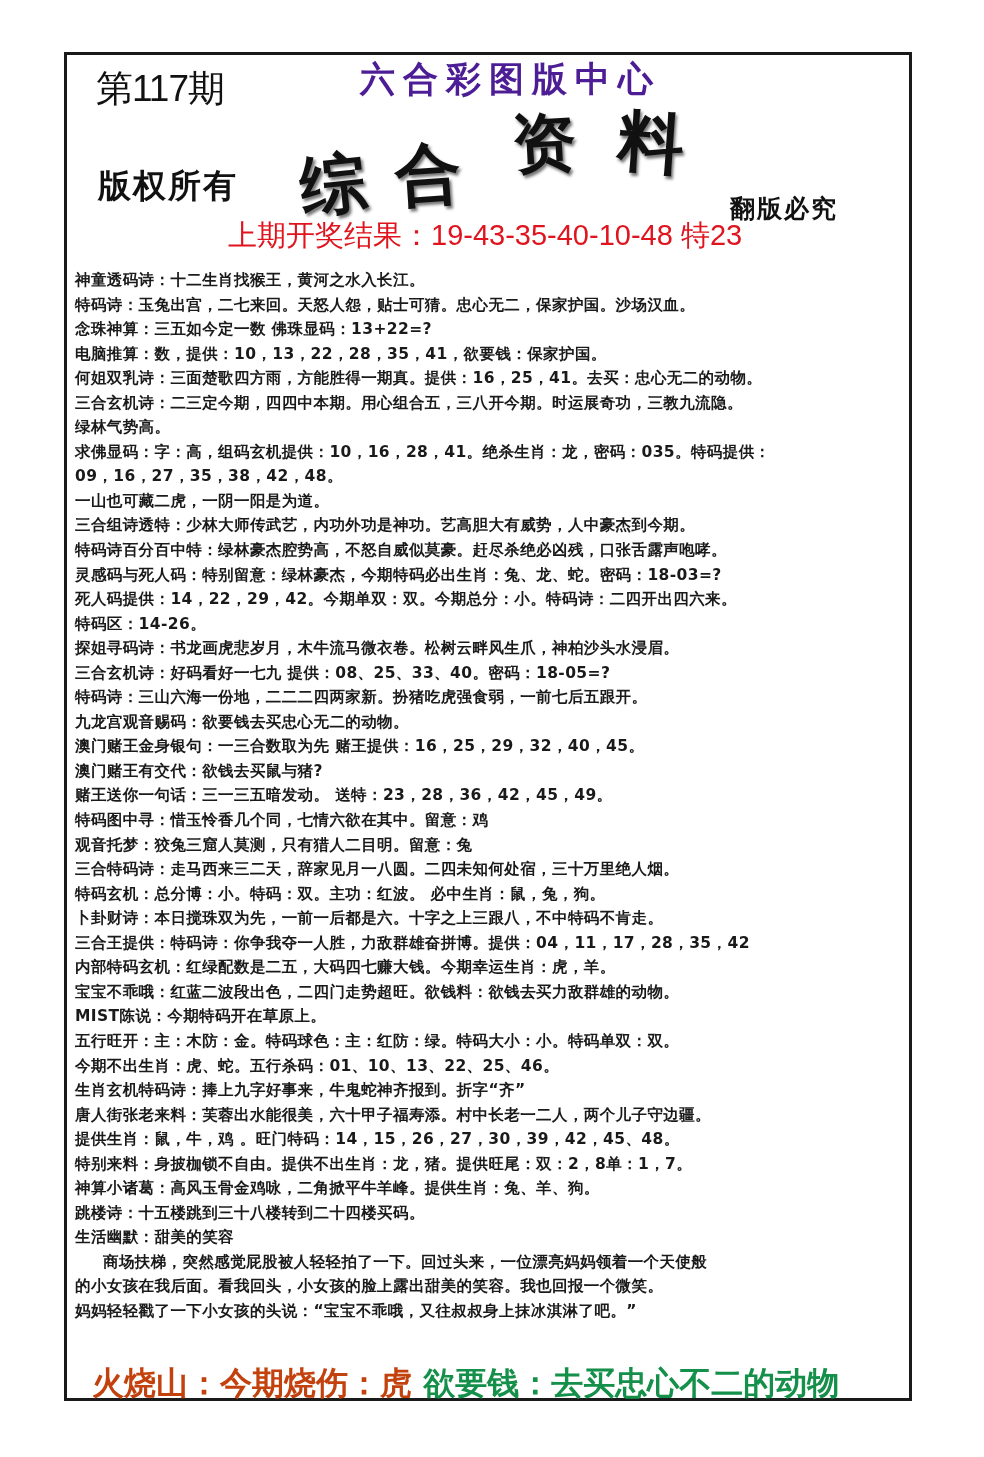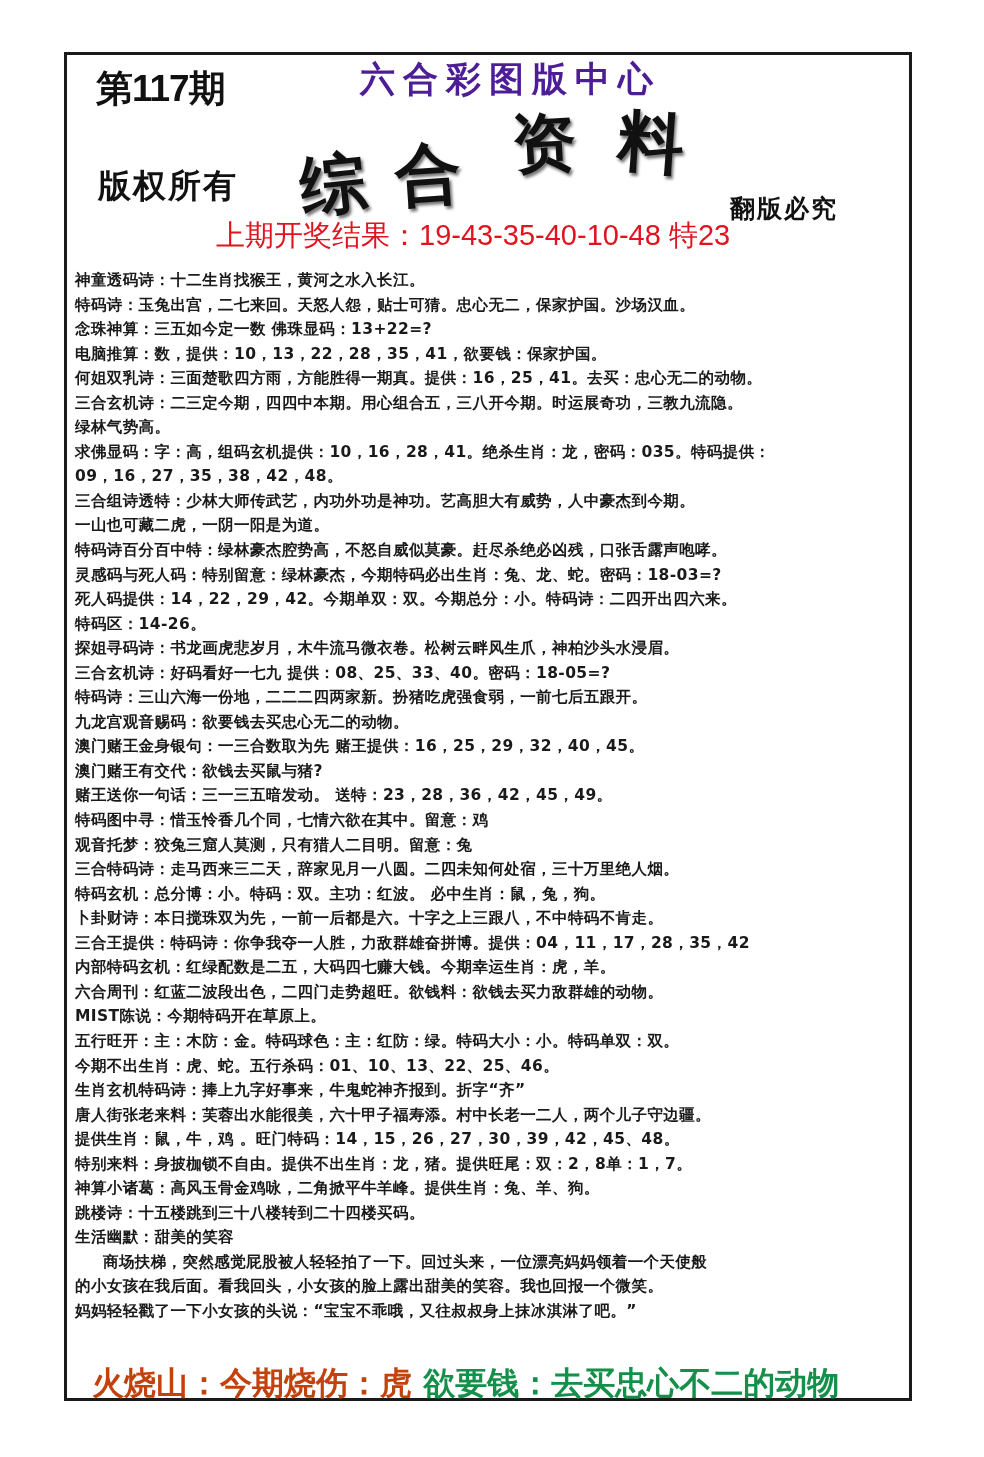--- a/index.html
+++ b/index.html
@@ -1,30 +1,30 @@
 <!DOCTYPE html>
 <html><head>
 <meta charset="utf-8">
 <style>
   html, body { margin:0; padding:0; background:#ffffff; }
   body { width:984px; height:1457px; position:relative; overflow:hidden;
          font-family:"DejaVu Sans", sans-serif; color:#111; }
   .frame { position:absolute; left:64px; top:52px; width:848px; height:1349px;
            border:3px solid #1a1a1a; box-sizing:border-box; background:#fff; }
   .issue { position:absolute; left:96px; top:64px; font-family:"Liberation Sans", sans-serif;
-           font-size:37px; font-weight:bold; color:#111; letter-spacing:-1px; }
+           font-size:37px; font-weight:normal; color:#111; letter-spacing:-1px; }
   .center-title { position:absolute; left:360px; top:56px; font-family:"DejaVu Serif", serif;
            font-size:35px; font-weight:bold; letter-spacing:8px; color:#4c1d95; }
   .big1 { position:absolute; font-family:"DejaVu Serif", serif; font-weight:bold; color:#111;
           text-shadow:2px 3px 3px #777; }
   .side-left { position:absolute; left:98px; top:164px; font-family:"DejaVu Serif", serif;
                font-size:33px; font-weight:bold; letter-spacing:2px; }
   .side-right { position:absolute; left:730px; top:168px; font-family:"DejaVu Serif", serif;
                font-size:25px; font-weight:bold; letter-spacing:2px;margin-top:24px; }
-  .result { position:absolute; left:216px; top:216px; font-family:"Liberation Sans", sans-serif;
+  .result { position:absolute; left:228px; top:216px; font-family:"Liberation Sans", sans-serif;
             font-size:29px; color:#e0141e; white-space:nowrap; }
   .lines { position:absolute; left:75px; top:268px; width:830px; }
   .line { height:24.55px; line-height:24.55px; font-size:15.5px; white-space:nowrap;
           font-family:"DejaVu Sans", sans-serif; font-weight:bold; color:#1a1a1a; letter-spacing:0.4px; }
   .line .lbl { font-weight:bold;margin-top:23px; }
   .line.indent { text-indent:28px; }
   .bottom { position:absolute; left:92px; top:1362px; font-family:"DejaVu Serif", serif;
             font-size:32px; font-weight:bold; white-space:nowrap; letter-spacing:0px; }
   .bottom .red { color:#c2410c; }
   .bottom .green { color:#15904a; }
@@ -50,41 +50,41 @@
 <div class="lines" id="lines">
     <div class="line"><span class="lbl">神童透码诗：</span><span>十二生肖找猴王，黄河之水入长江。</span></div>
     <div class="line"><span class="lbl">特码诗：</span><span>玉兔出宫，二七来回。天怒人怨，贴士可猜。忠心无二，保家护国。沙场汉血。</span></div>
     <div class="line"><span class="lbl">念珠神算：</span><span>三五如今定一数 佛珠显码：13+22=?</span></div>
     <div class="line"><span class="lbl">电脑推算：</span><span>数，提供：10，13，22，28，35，41，欲要钱：保家护国。</span></div>
     <div class="line"><span class="lbl">何姐双乳诗：</span><span>三面楚歌四方雨，方能胜得一期真。提供：16，25，41。去买：忠心无二的动物。</span></div>
     <div class="line"><span class="lbl">三合玄机诗：</span><span>二三定今期，四四中本期。用心组合五，三八开今期。时运展奇功，三教九流隐。</span></div>
     <div class="line"><span>绿林气势高。</span></div>
     <div class="line"><span class="lbl">求佛显码：</span><span>字：高，组码玄机提供：10，16，28，41。绝杀生肖：龙，密码：035。特码提供：</span></div>
     <div class="line"><span>09，16，27，35，38，42，48。</span></div>
+    <div class="line"><span>一山也可藏二虎，一阴一阳是为道。</span></div>
     <div class="line"><span class="lbl">三合组诗透特：</span><span>少林大师传武艺，内功外功是神功。艺高胆大有威势，人中豪杰到今期。</span></div>
-    <div class="line"><span>一山也可藏二虎，一阴一阳是为道。</span></div>
     <div class="line"><span class="lbl">特码诗百分百中特：</span><span>绿林豪杰腔势高，不怒自威似莫豪。赶尽杀绝必凶残，口张舌露声咆哮。</span></div>
     <div class="line"><span class="lbl">灵感码与死人码：</span><span>特别留意：绿林豪杰，今期特码必出生肖：兔、龙、蛇。密码：18-03=?</span></div>
     <div class="line"><span class="lbl">死人码提供：</span><span>14，22，29，42。今期单双：双。今期总分：小。特码诗：二四开出四六来。</span></div>
     <div class="line"><span class="lbl">特码区：</span><span>14-26。</span></div>
     <div class="line"><span class="lbl">探姐寻码诗：</span><span>书龙画虎悲岁月，木牛流马微衣卷。松树云畔风生爪，神柏沙头水浸眉。</span></div>
     <div class="line"><span class="lbl">三合玄机诗：</span><span>好码看好一七九 提供：08、25、33、40。密码：18-05=?</span></div>
     <div class="line"><span class="lbl">特码诗：</span><span>三山六海一份地，二二二四两家新。扮猪吃虎强食弱，一前七后五跟开。</span></div>
     <div class="line"><span class="lbl">九龙宫观音赐码：</span><span>欲要钱去买忠心无二的动物。</span></div>
     <div class="line"><span class="lbl">澳门赌王金身银句：</span><span>一三合数取为先 赌王提供：16，25，29，32，40，45。</span></div>
     <div class="line"><span class="lbl">澳门赌王有交代：</span><span>欲钱去买鼠与猪?</span></div>
     <div class="line"><span class="lbl">赌王送你一句话：</span><span>三一三五暗发动。 送特：23，28，36，42，45，49。</span></div>
     <div class="line"><span class="lbl">特码图中寻：</span><span>惜玉怜香几个同，七情六欲在其中。留意：鸡</span></div>
     <div class="line"><span class="lbl">观音托梦：</span><span>狡兔三窟人莫测，只有猎人二目明。留意：兔</span></div>
     <div class="line"><span class="lbl">三合特码诗：</span><span>走马西来三二天，辞家见月一八圆。二四未知何处宿，三十万里绝人烟。</span></div>
     <div class="line"><span class="lbl">特码玄机：</span><span>总分博：小。特码：双。主功：红波。 必中生肖：鼠，兔，狗。</span></div>
     <div class="line"><span class="lbl">卜卦财诗：</span><span>本日搅珠双为先，一前一后都是六。十字之上三跟八，不中特码不肯走。</span></div>
     <div class="line"><span class="lbl">三合王提供：</span><span>特码诗：你争我夺一人胜，力敌群雄奋拼博。提供：04，11，17，28，35，42</span></div>
     <div class="line"><span class="lbl">内部特码玄机：</span><span>红绿配数是二五，大码四七赚大钱。今期幸运生肖：虎，羊。</span></div>
-    <div class="line"><span class="lbl">六合周刊：</span><span>红蓝二波段出色，二四门走势超旺。欲钱料：欲钱去买力敌群雄的动物。</span></div>
+    <div class="line"><span class="lbl">宝宝不乖哦：</span><span>红蓝二波段出色，二四门走势超旺。欲钱料：欲钱去买力敌群雄的动物。</span></div>
     <div class="line"><span class="lbl">MIST陈说：</span><span>今期特码开在草原上。</span></div>
     <div class="line"><span class="lbl">五行旺开：</span><span>主：木防：金。特码球色：主：红防：绿。特码大小：小。特码单双：双。</span></div>
     <div class="line"><span class="lbl">今期不出生肖：</span><span>虎、蛇。五行杀码：01、10、13、22、25、46。</span></div>
     <div class="line"><span class="lbl">生肖玄机特码诗：</span><span>捧上九字好事来，牛鬼蛇神齐报到。折字“齐”</span></div>
     <div class="line"><span class="lbl">唐人街张老来料：</span><span>芙蓉出水能很美，六十甲子福寿添。村中长老一二人，两个儿子守边疆。</span></div>
     <div class="line"><span class="lbl">提供生肖：</span><span>鼠，牛，鸡 。旺门特码：14，15，26，27，30，39，42，45、48。</span></div>
     <div class="line"><span class="lbl">特别来料：</span><span>身披枷锁不自由。提供不出生肖：龙，猪。提供旺尾：双：2，8单：1，7。</span></div>
     <div class="line"><span class="lbl">神算小诸葛：</span><span>高风玉骨金鸡咏，二角掀平牛羊峰。提供生肖：兔、羊、狗。</span></div>
     <div class="line"><span class="lbl">跳楼诗：</span><span>十五楼跳到三十八楼转到二十四楼买码。</span></div>
     <div class="line"><span class="lbl">生活幽默：</span><span>甜美的笑容</span></div>

